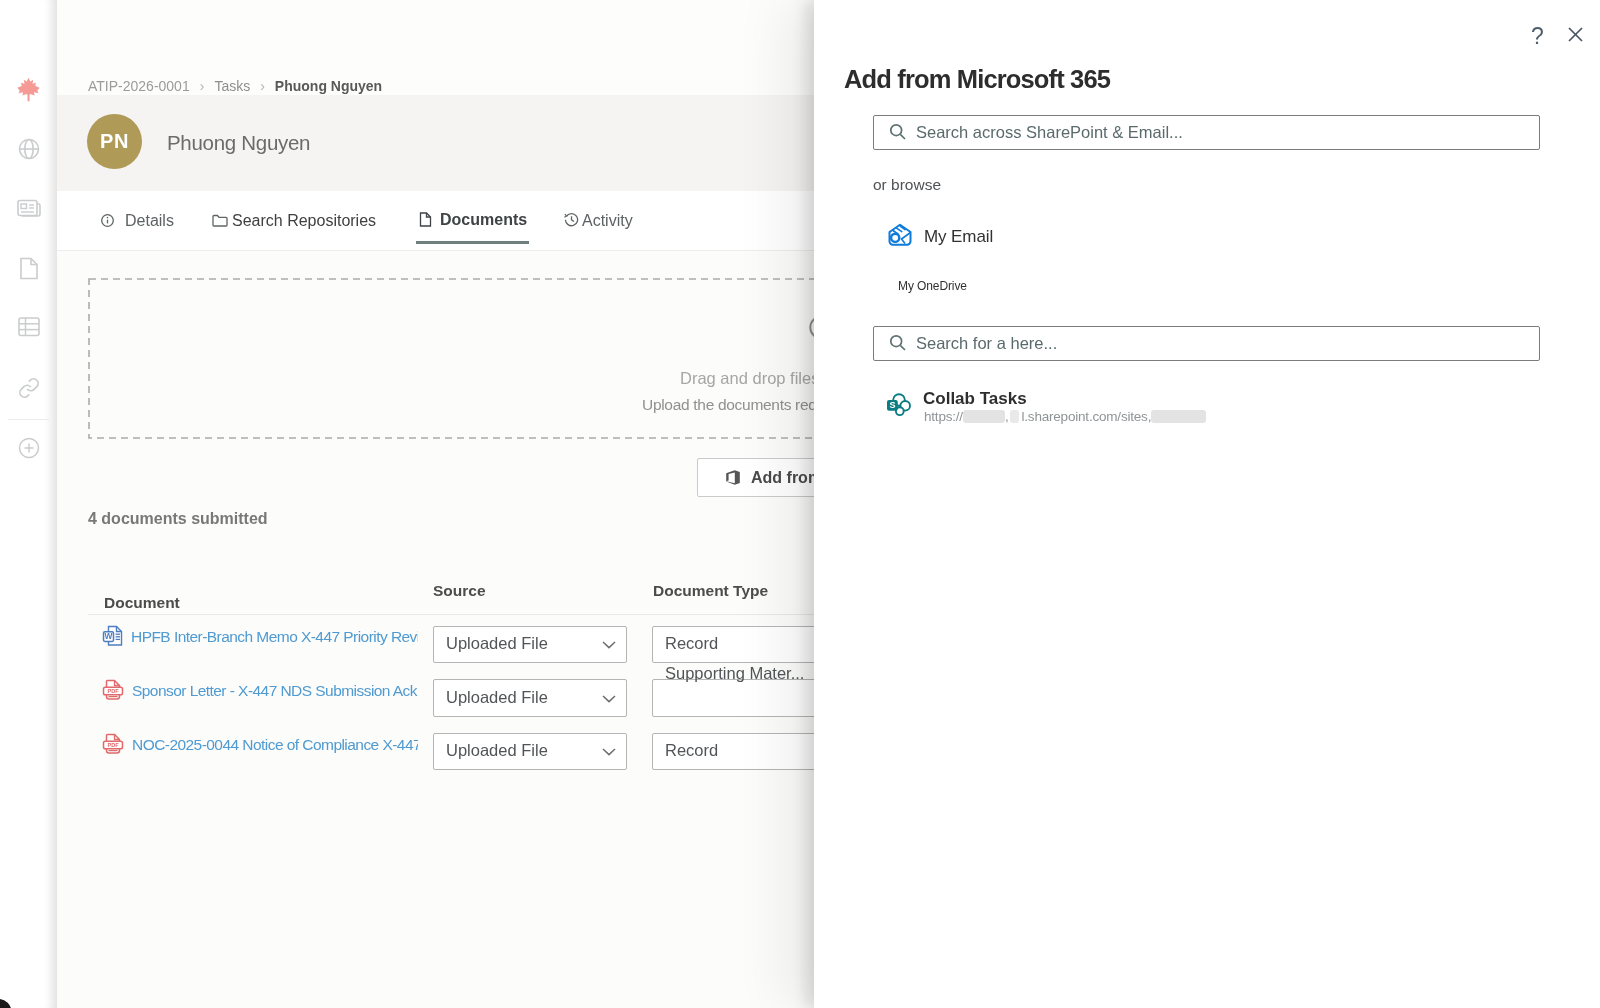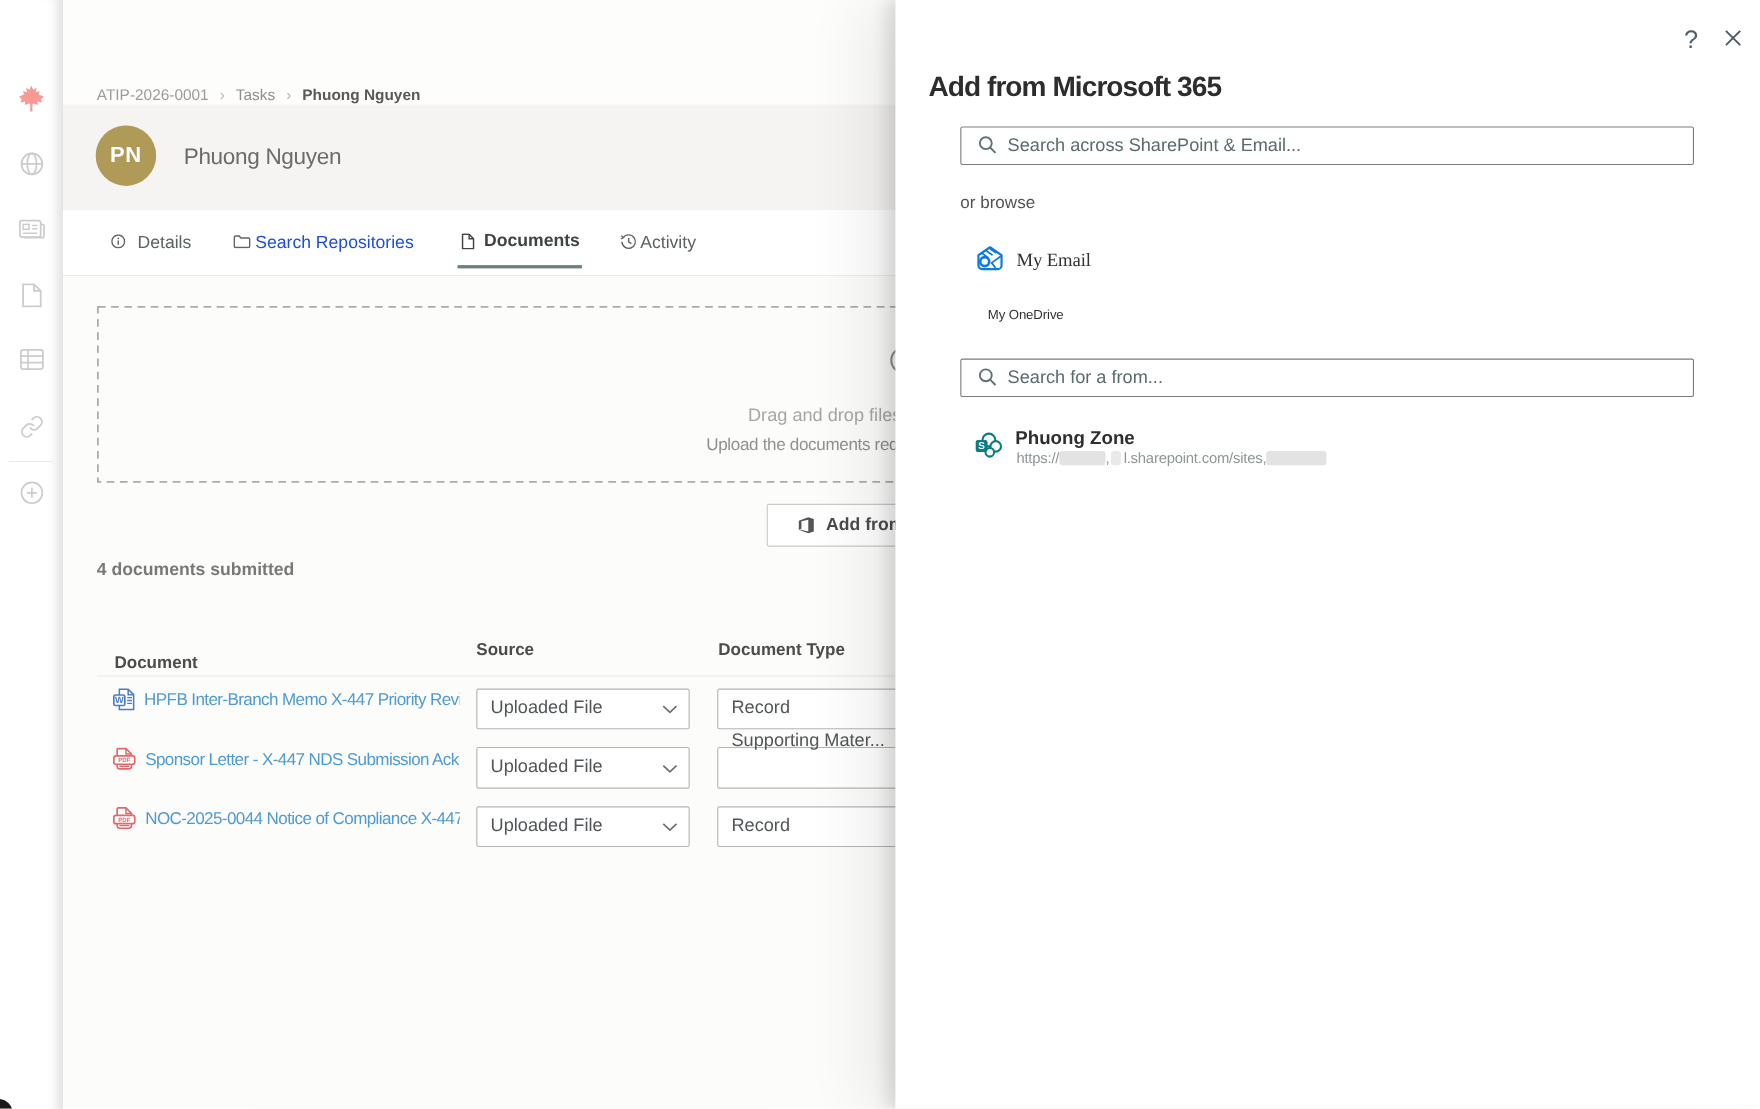--- a/index.html
+++ b/index.html
@@ -26,21 +26,21 @@
         <line x1="6.5" y1="5.6" x2="6.5" y2="9.4" stroke="#5f6466" stroke-width="1.3"></line>
         <circle cx="6.5" cy="3.6" r="0.8" fill="#5f6466"></circle>
       </svg>
   </div>
   <div class="abs nw" style="left:68px;top:212px;font-size:16px;color:#5c6163;">Details</div>
   <div class="abs" style="left:155px;top:213px;width:16px;height:13px;">
     <svg width="16" height="13" viewBox="0 0 16 13">
         <path d="M1 2.5 a1 1 0 0 1 1-1 h3.4 l1.6 1.8 h7 a1 1 0 0 1 1 1 V11 a1 1 0 0 1 -1 1 H2 a1 1 0 0 1 -1-1 Z" fill="none" stroke="#5f6466" stroke-width="1.3"></path>
       </svg>
   </div>
-  <div class="abs nw" style="left:175px;top:212px;font-size:16px;color:#1d4ed8;">Search Repositories</div>
+  <div class="abs nw" style="left:175px;top:212px;font-size:16px;color:#404040;">Search Repositories</div>
   <div class="abs" style="left:362px;top:212px;width:13px;height:15px;">
     <svg width="13" height="15" viewBox="0 0 13 15">
         <path d="M1.5 1 h6 l4 4 v9 h-10 Z" fill="none" stroke="#3e4345" stroke-width="1.3"></path>
         <path d="M7.5 1 v4 h4" fill="none" stroke="#3e4345" stroke-width="1.3"></path>
       </svg>
   </div>
   <div class="abs nw" style="left:383px;top:211px;font-size:16px;font-weight:bold;color:#3e4345;">Documents</div>
   <div class="abs" style="left:359px;top:241px;width:113px;height:3px;background:#6f7f7e;"></div>
   <div class="abs" style="left:507px;top:212px;width:15px;height:15px;">
     <svg width="15" height="15" viewBox="0 0 15 15">
@@ -143,38 +143,38 @@
     </svg>
   <div class="abs nw" style="left:102px;top:123px;font-size:16.5px;color:#5a6a6c;">Search across SharePoint &amp; Email...</div>
   <div class="abs nw" style="left:59px;top:176px;font-size:15.5px;color:#4f5254;">or browse</div>
 
   <svg class="abs" style="left:73px;top:223px;" width="26" height="24" viewBox="0 0 26 24">
     <path d="M2.5 9 L13 1.8 L23.5 9 V18.3 A3.4 3.4 0 0 1 20.1 21.7 L5.9 21.7 A3.4 3.4 0 0 1 2.5 18.3 Z" fill="none" stroke="#0f7bdb" stroke-width="2" stroke-linejoin="round"></path>
     <path d="M9.2 4.8 L14.8 8.6 M13.4 3.4 L18 6.6 M6 7.5 L11 11" stroke="#0f7bdb" stroke-width="1.6" stroke-linecap="round"></path>
     <path d="M23.5 9.5 L14.5 16 L18 20.5" fill="none" stroke="#0f7bdb" stroke-width="1.6"></path>
     <circle cx="8.2" cy="14.8" r="4.1" fill="#fff" stroke="#0f7bdb" stroke-width="2.4"></circle>
   </svg>
-  <div class="abs nw" style="left:110px;top:227px;font-size:17px;letter-spacing:-0.1px;color:#323232;font-family:Liberation Serif, serif;">My Email</div>
+  <div class="abs nw" style="left:110px;top:227px;font-size:17px;letter-spacing:-0.1px;color:#323232;">My Email</div>
   <div class="abs nw" style="left:84px;top:279px;font-size:12px;letter-spacing:-0.1px;color:#323232;">My OneDrive</div>
 
   <div class="abs" style="left:59px;top:326px;width:667px;height:35px;background:#fff;border:1px solid #7c7c7c;border-radius:2px;"></div>
   <svg class="abs" style="left:75px;top:334px;" width="18" height="18" viewBox="0 0 18 18">
       <circle cx="7.2" cy="7.2" r="5.4" fill="none" stroke="#5e7173" stroke-width="1.7"></circle>
       <line x1="11.3" y1="11.3" x2="16" y2="16" stroke="#5e7173" stroke-width="1.7"></line>
     </svg>
-  <div class="abs nw" style="left:102px;top:334px;font-size:16.5px;color:#5a6a6c;">Search for a from...</div>
+  <div class="abs nw" style="left:102px;top:334px;font-size:16.5px;color:#5a6a6c;">Search for a here...</div>
 
   <svg class="abs" style="left:72px;top:392px;" width="26" height="25" viewBox="0 0 26 25">
     <circle cx="13" cy="8" r="5.8" fill="#fff" stroke="#0b7d82" stroke-width="1.9"></circle>
     <circle cx="19.2" cy="13.8" r="4.8" fill="#fff" stroke="#0b7d82" stroke-width="1.9"></circle>
     <circle cx="13.8" cy="19.2" r="3.9" fill="#fff" stroke="#0b7d82" stroke-width="1.9"></circle>
     <rect x="1" y="8" width="10.8" height="10.8" rx="2" fill="#0b7d82"></rect>
     <text x="6.4" y="16.4" font-family="Liberation Sans,sans-serif" font-size="9" font-weight="bold" fill="#fff" text-anchor="middle">S</text>
   </svg>
-  <div class="abs nw" style="left:109px;top:389px;font-size:17px;font-weight:bold;color:#2e2e2e;">Phuong Zone</div>
+  <div class="abs nw" style="left:109px;top:389px;font-size:17px;font-weight:bold;color:#2e2e2e;">Collab Tasks</div>
   <div class="abs nw" style="left:110px;top:409px;font-size:13.5px;letter-spacing:-0.2px;color:#8f9496;">https://<span style="display:inline-block;width:42px;height:13px;background:#e3e3e3;border-radius:3px;vertical-align:-2px;"></span>,<span style="display:inline-block;width:9px;height:13px;background:#e9e9e9;border-radius:3px;vertical-align:-2px;margin:0 2px 0 2px;"></span>l.sharepoint.com/sites,<span style="display:inline-block;width:55px;height:13px;background:#e3e3e3;border-radius:3px;vertical-align:-2px;"></span></div>
 </div>
 
 <div class="abs" id="side" style="left:0;top:0;width:57px;height:1008px;background:#fff;box-shadow:inset -12px 0 10px -7px rgba(0,0,0,0.12);">
   <svg class="abs" style="left:16px;top:76px;" width="25" height="27" viewBox="0 0 100 100">
       <path d="M50 3 L57 18 L69 11 L66 27 L80 23 L77 36 L95 43 L85 54 L90 65 L72 61 L74 74 L57 68 L54 71 L54 97 L46 97 L46 71 L43 68 L26 74 L28 61 L10 65 L15 54 L5 43 L23 36 L20 23 L34 27 L31 11 L43 18 Z" fill="#f59a94"></path>
     </svg>
   <svg class="abs" style="left:18px;top:138px;" width="22" height="22" viewBox="0 0 22 22">
       <circle cx="11" cy="11" r="9.5" fill="none" stroke="#cacccd" stroke-width="1.6"></circle>
       <ellipse cx="11" cy="11" rx="4.2" ry="9.5" fill="none" stroke="#cacccd" stroke-width="1.6"></ellipse>

